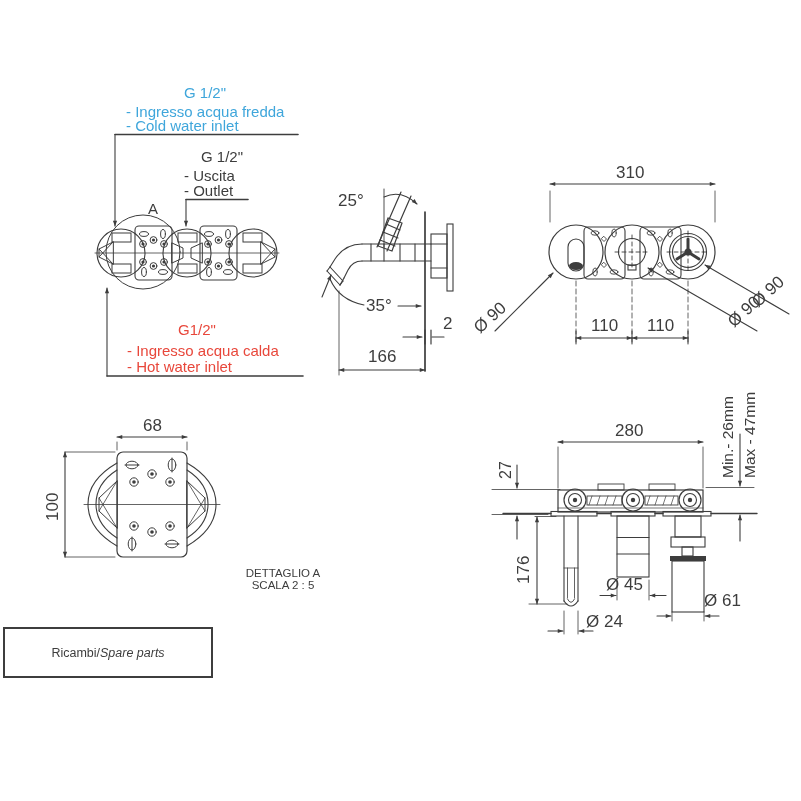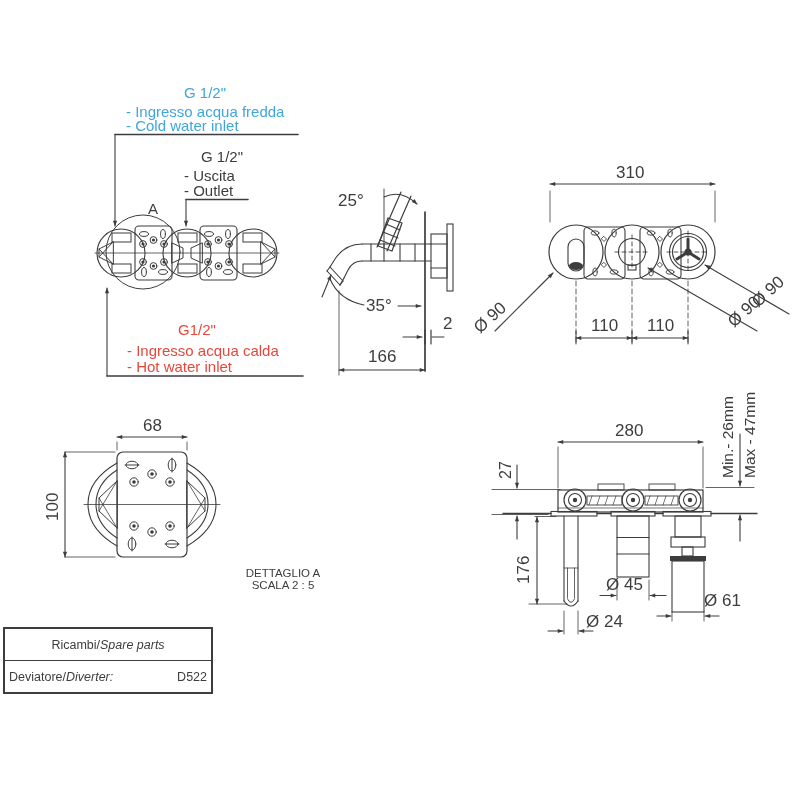--- a/index.html
+++ b/index.html
@@ -3,21 +3,21 @@
 <meta charset="utf-8">
 <style>
   html,body{margin:0;padding:0;background:#ffffff;}
   #stage{position:relative;width:801px;height:801px;background:#fff;overflow:hidden;
          font-family:"Liberation Sans",sans-serif;color:#3d3d3d;}
   svg text{font-family:"Liberation Sans",sans-serif;}
   
   #parts-table{position:absolute;left:3px;top:627px;width:206px;border:2px solid #3d3d3d;
                font-size:12.5px;color:#3d3d3d;background:#fff;}
   #parts-table .row{display:flex;justify-content:space-between;align-items:center;
-                    height:15px;padding:8px 4px;border-top:1.5px solid #3d3d3d;white-space:nowrap;}
+                    height:15px;padding:16px 4px;border-top:1.5px solid #3d3d3d;white-space:nowrap;}
   #parts-table .row.header{justify-content:center;border-top:none;}
   #parts-table i{font-style:italic;}
   #parts-table .code{margin-left:4px;}
 </style>
 </head>
 <body>
 
 <div id="stage">
 
 <svg width="801" height="801" viewBox="0 0 801 801">
@@ -398,19 +398,15 @@
     <text transform="translate(733,478) rotate(-90)" font-size="15.5">Min.- 26mm</text>
     <text transform="translate(755,478) rotate(-90)" font-size="15.5">Max - 47mm</text>
   </g>
 </svg>
 
 
 <div id="parts-table">
   <div class="row header">
     <span><span>Ricambi/</span><i>Spare parts</i></span>
   </div>
-  <div class="row">
-    <span><span>Deviatore/</span><i>Diverter:</i></span>
-    <span class="code">D522</span>
-  </div>
 </div>
 
 </div>
 
 </body></html>

